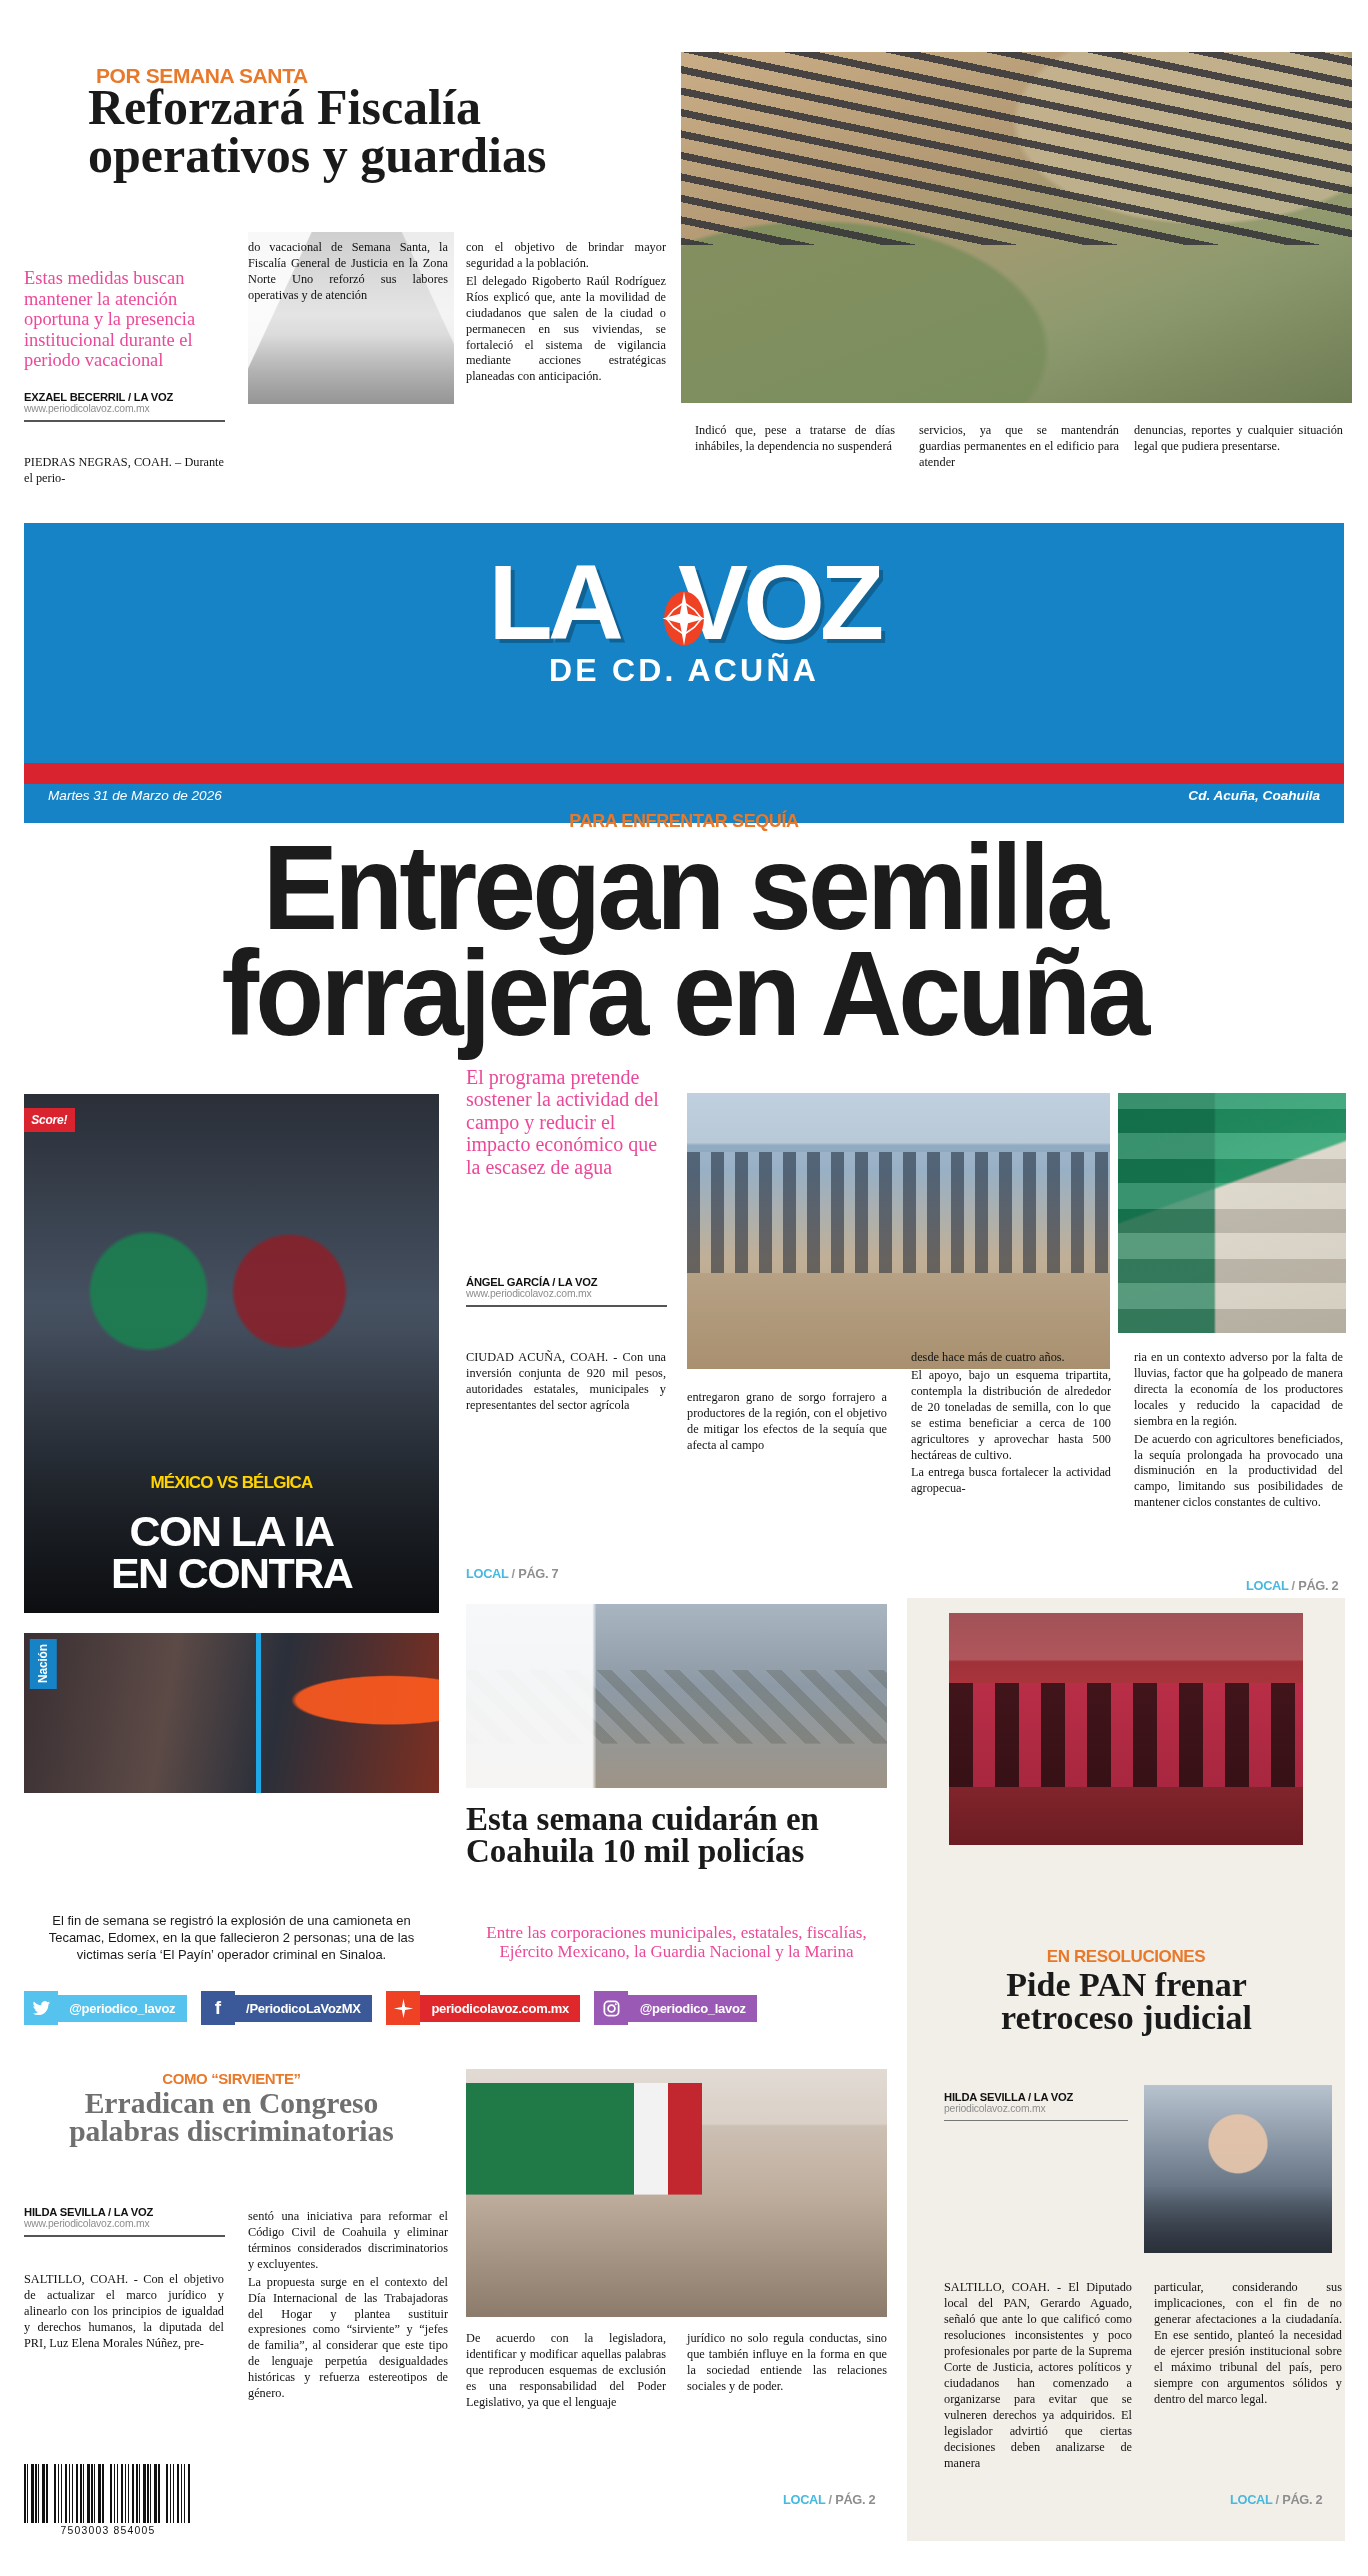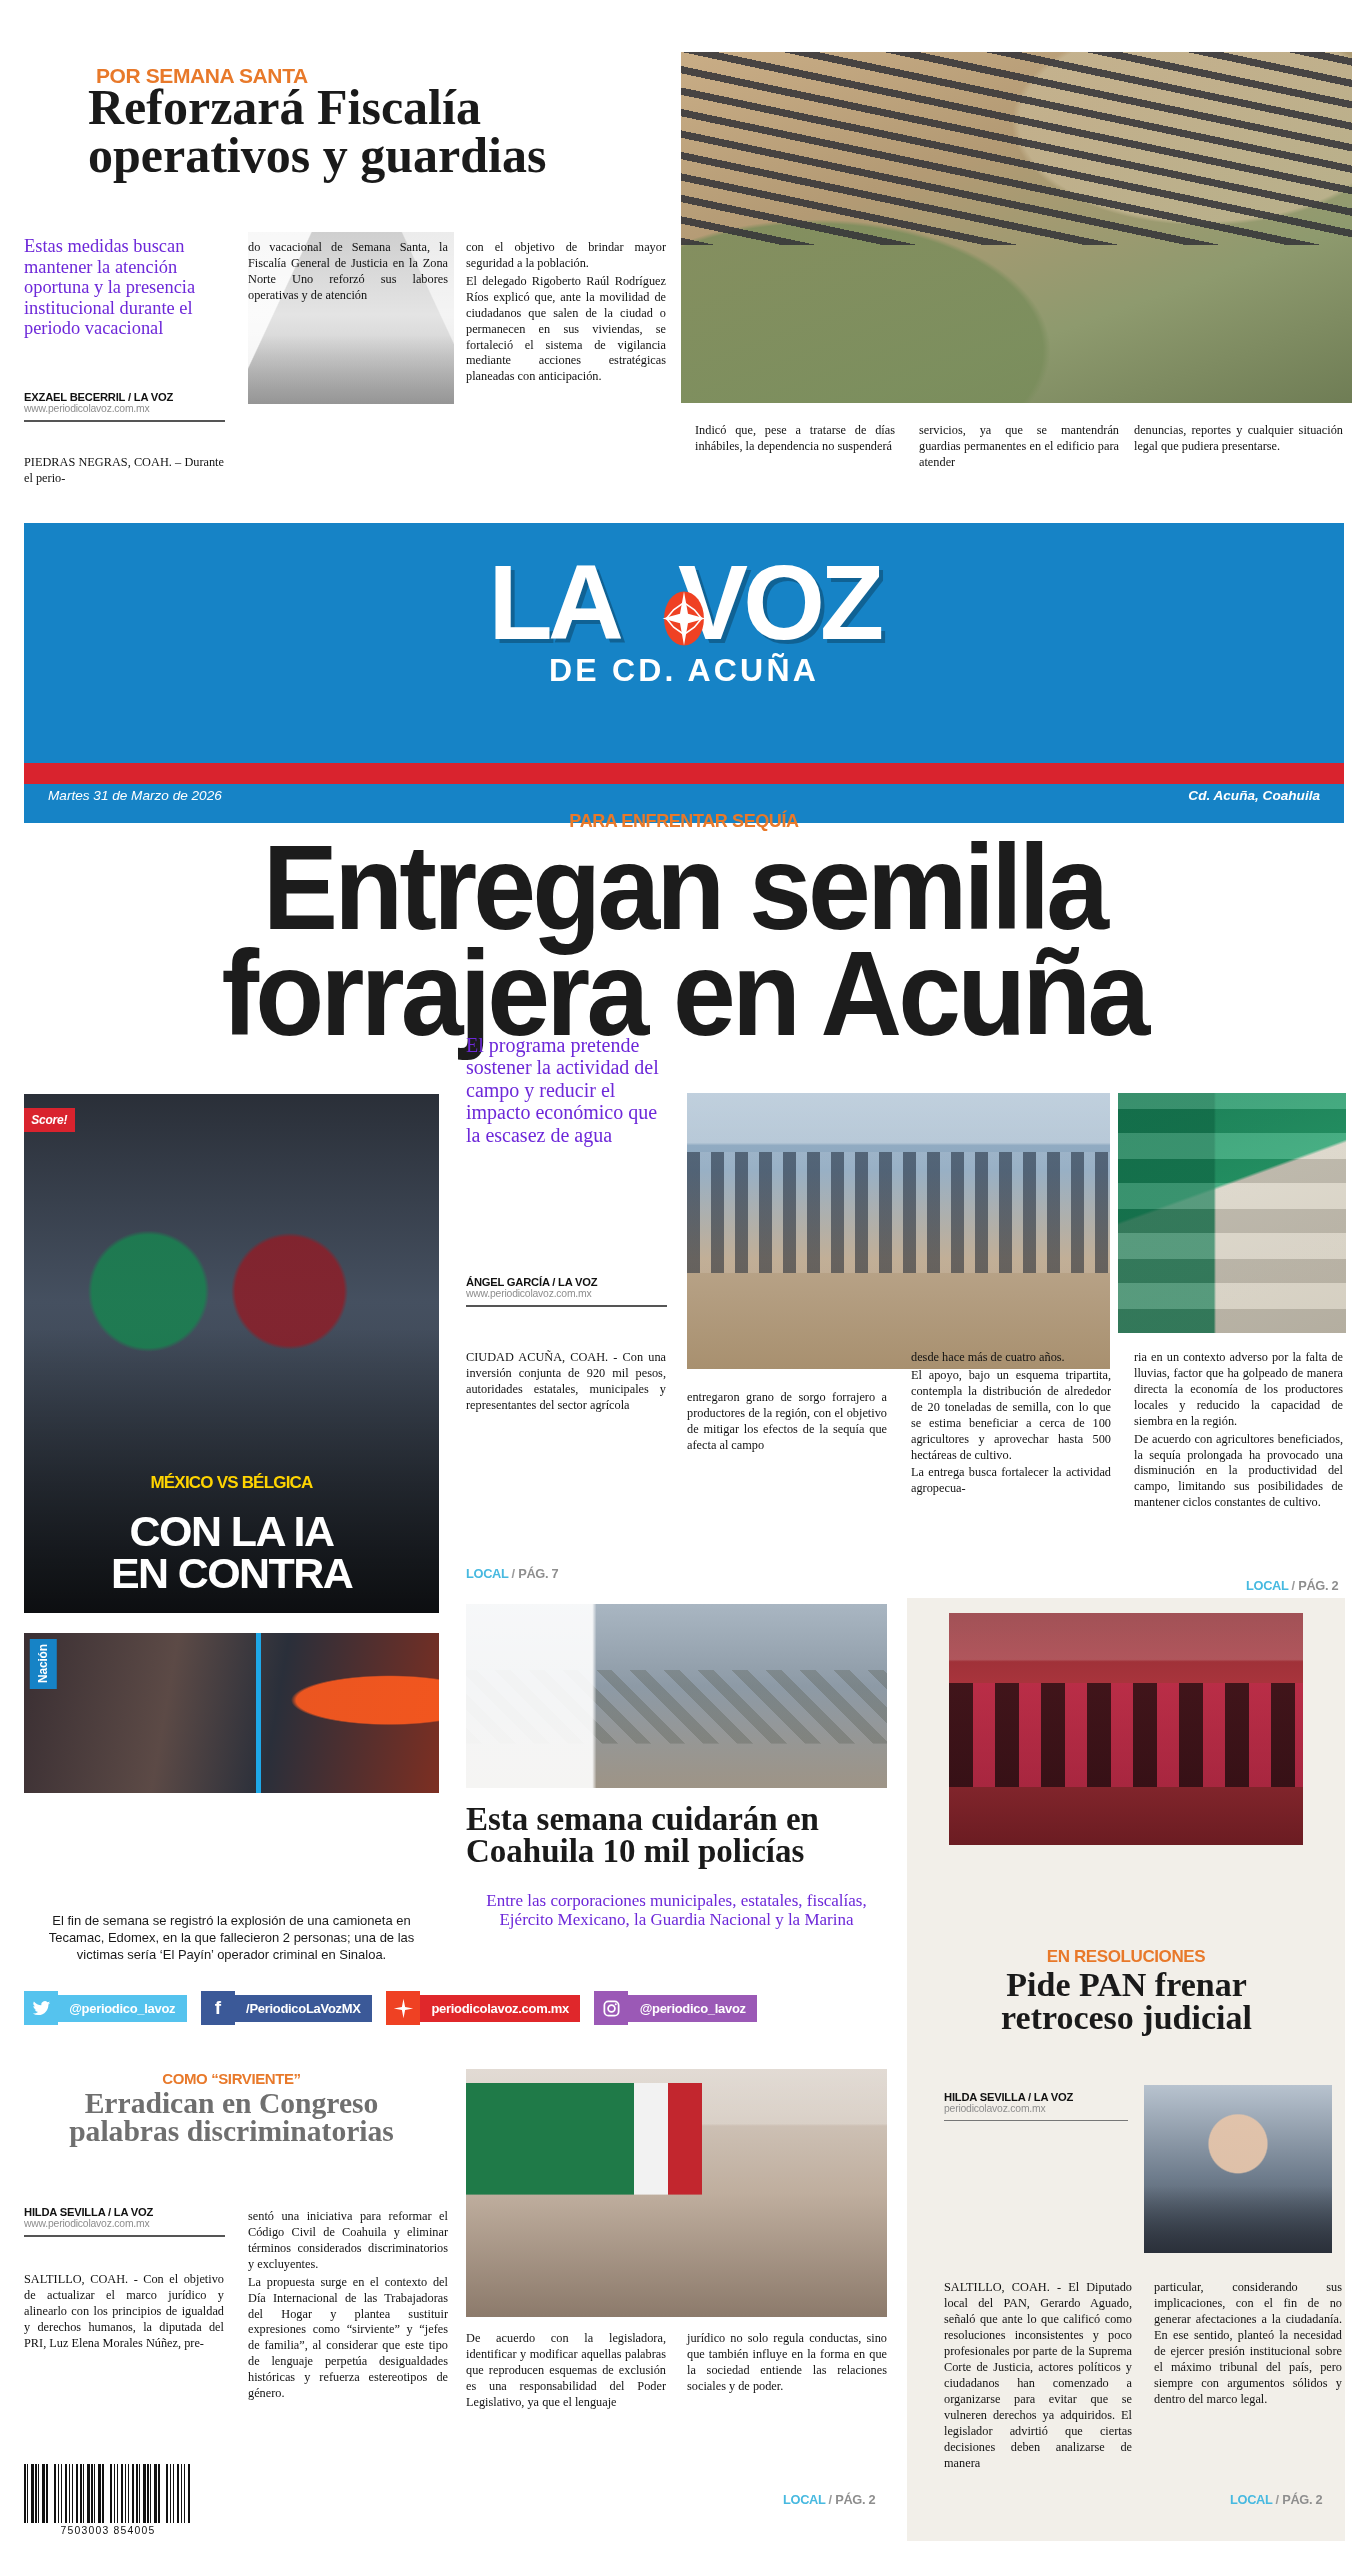--- a/index.html
+++ b/index.html
@@ -8,21 +8,21 @@
     width:1368px;height:2576px;position:relative;overflow:hidden;
     font-family:"Liberation Serif", serif;color:#111;
   }
   .page{position:absolute;inset:0;background:#fff;}
   .kicker{
     font-family:"Liberation Sans", sans-serif;font-weight:bold;
     color:#e8792a;letter-spacing:-0.4px;text-align:center;
     text-transform:uppercase;
   }
   .hl{font-family:"Liberation Serif", serif;font-weight:bold;color:#1a1a1a;line-height:0.96;}
-  .deck{font-family:"Liberation Serif", serif;color:#6d28d9;line-height:1.12;}
+  .deck{font-family:"Liberation Serif", serif;color:#ec4899;line-height:1.12;margin-top:32px;}
   .byline{font-family:"Liberation Sans", sans-serif;font-weight:bold;font-size:11.2px;letter-spacing:-0.2px;color:#111;}
   .byurl{font-family:"Liberation Sans", sans-serif;font-size:10.4px;color:#8d8d8d;letter-spacing:-0.2px;}
   .rule{height:1.6px;background:#4a4a4a;margin:4.8px 0 9.6px 0;}
   .body{font-family:"Liberation Serif", serif;font-size:12.3px;line-height:1.30;text-align:justify;color:#111;}
   .body p{margin-bottom:1.6px;text-indent:0;}
   .pagref{font-family:"Liberation Sans", sans-serif;font-weight:bold;font-size:12.8px;letter-spacing:-0.3px;}
   .pagref .loc{color:#47b9e0;}
   .pagref .sep{color:#9b9b9b;}
   .pagref .pg{color:#8e8e8e;}
 

